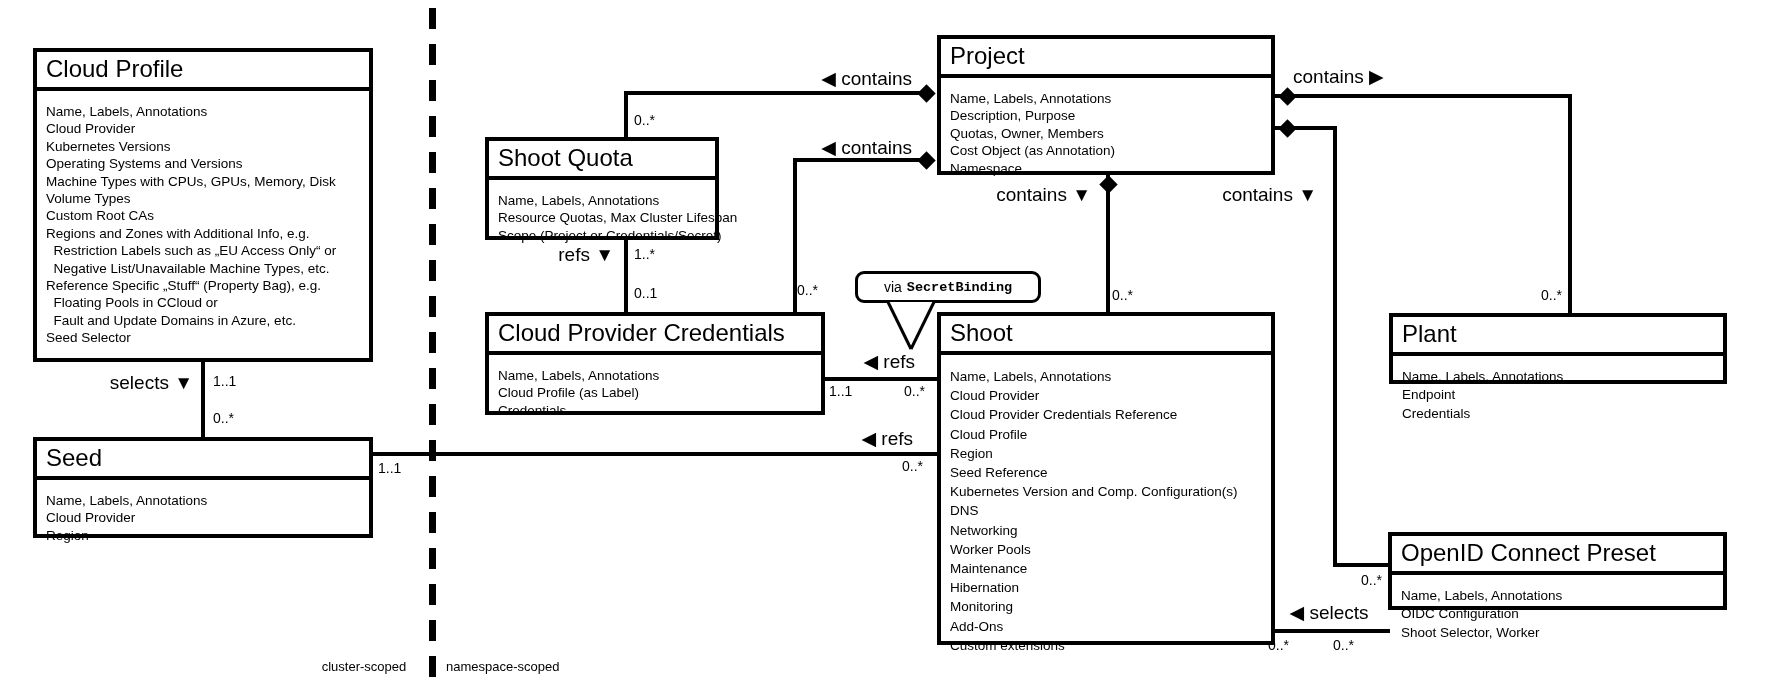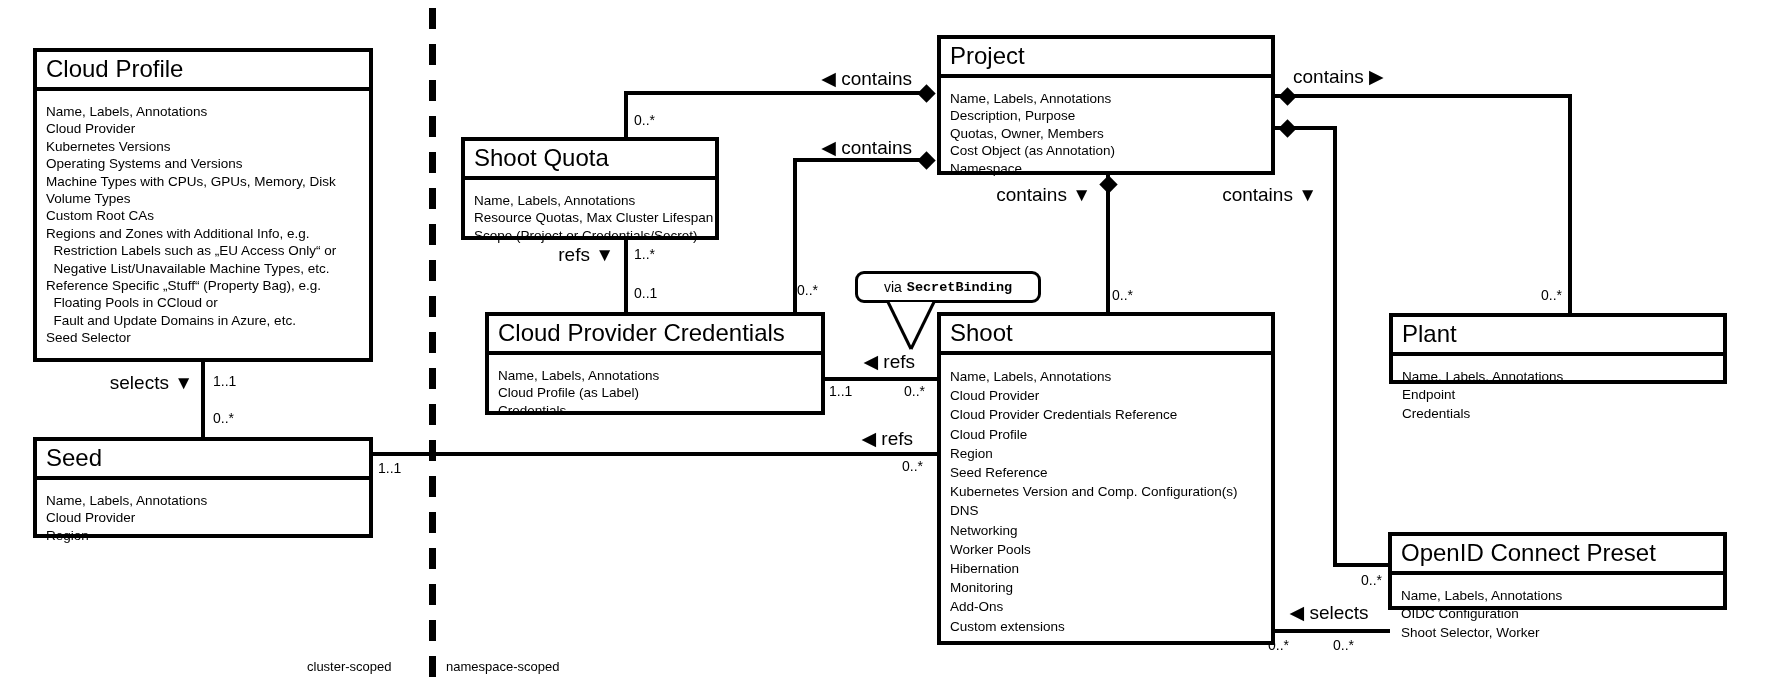--- a/index.html
+++ b/index.html
@@ -29,21 +29,21 @@
     font-size: 14px; z-index: 2; }
   .callout .code { font-family: "Liberation Mono", "DejaVu Sans Mono", monospace; font-weight: bold; font-size: 13.5px; }
   .callout-tail { position: absolute; left: 878px; top: 301px; z-index: 3; }
 </style>
 </head>
 <body>
 
 <div class="stage">
 
   <div class="dashed-line"></div>
-  <div class="scope-label" style="left:307px;top:659px;width:128px;text-align:left">cluster-scoped</div>
+  <div class="scope-label" style="left:300px;top:659px;width:128px;text-align:center">cluster-scoped</div>
   <div class="scope-label" style="left:446px;top:659px">namespace-scoped</div>
 
   <div class="line" style="left:201px;top:362px;width:4px;height:75px"></div>
   <div class="rel-label" style="left:58px;top:372px;width:135px;text-align:right">selects ▼</div>
   <div class="mult" style="left:213px;top:373px">1..1</div>
   <div class="mult" style="left:213px;top:410px">0..*</div>
 
   <div class="line" style="left:624px;top:240px;width:4px;height:72px"></div>
   <div class="rel-label" style="left:518px;top:244px;width:96px;text-align:right">refs ▼</div>
   <div class="mult" style="left:634px;top:246px">1..*</div>
@@ -126,21 +126,21 @@
 
   <div class="entity" style="left:33px;top:437px;width:340px;height:101px">
     <div class="entity-title">Seed</div>
     <div class="entity-attrs">
         <div class="attr-line">Name, Labels, Annotations</div>
         <div class="attr-line">Cloud Provider</div>
         <div class="attr-line">Region</div>
       </div>
   </div>
 
-  <div class="entity" style="left:461px;top:137px;width:258px;height:103px">
+  <div class="entity" style="left:485px;top:137px;width:234px;height:103px">
     <div class="entity-title">Shoot Quota</div>
     <div class="entity-attrs">
         <div class="attr-line">Name, Labels, Annotations</div>
         <div class="attr-line">Resource Quotas, Max Cluster Lifespan</div>
         <div class="attr-line">Scope (Project or Credentials/Secret)</div>
       </div>
   </div>
 
   <div class="entity" style="left:485px;top:312px;width:340px;height:103px">
     <div class="entity-title">Cloud Provider Credentials</div>
@@ -168,20 +168,21 @@
         <div class="attr-line">Name, Labels, Annotations</div>
         <div class="attr-line">Cloud Provider</div>
         <div class="attr-line">Cloud Provider Credentials Reference</div>
         <div class="attr-line">Cloud Profile</div>
         <div class="attr-line">Region</div>
         <div class="attr-line">Seed Reference</div>
         <div class="attr-line">Kubernetes Version and Comp. Configuration(s)</div>
         <div class="attr-line">DNS</div>
         <div class="attr-line">Networking</div>
         <div class="attr-line">Worker Pools</div>
+        <div class="attr-line">Maintenance</div>
         <div class="attr-line">Hibernation</div>
         <div class="attr-line">Monitoring</div>
         <div class="attr-line">Add-Ons</div>
         <div class="attr-line">Custom extensions</div>
       </div>
   </div>
 
   <div class="entity lh18" style="left:1389px;top:313px;width:338px;height:71px">
     <div class="entity-title">Plant</div>
     <div class="entity-attrs">

